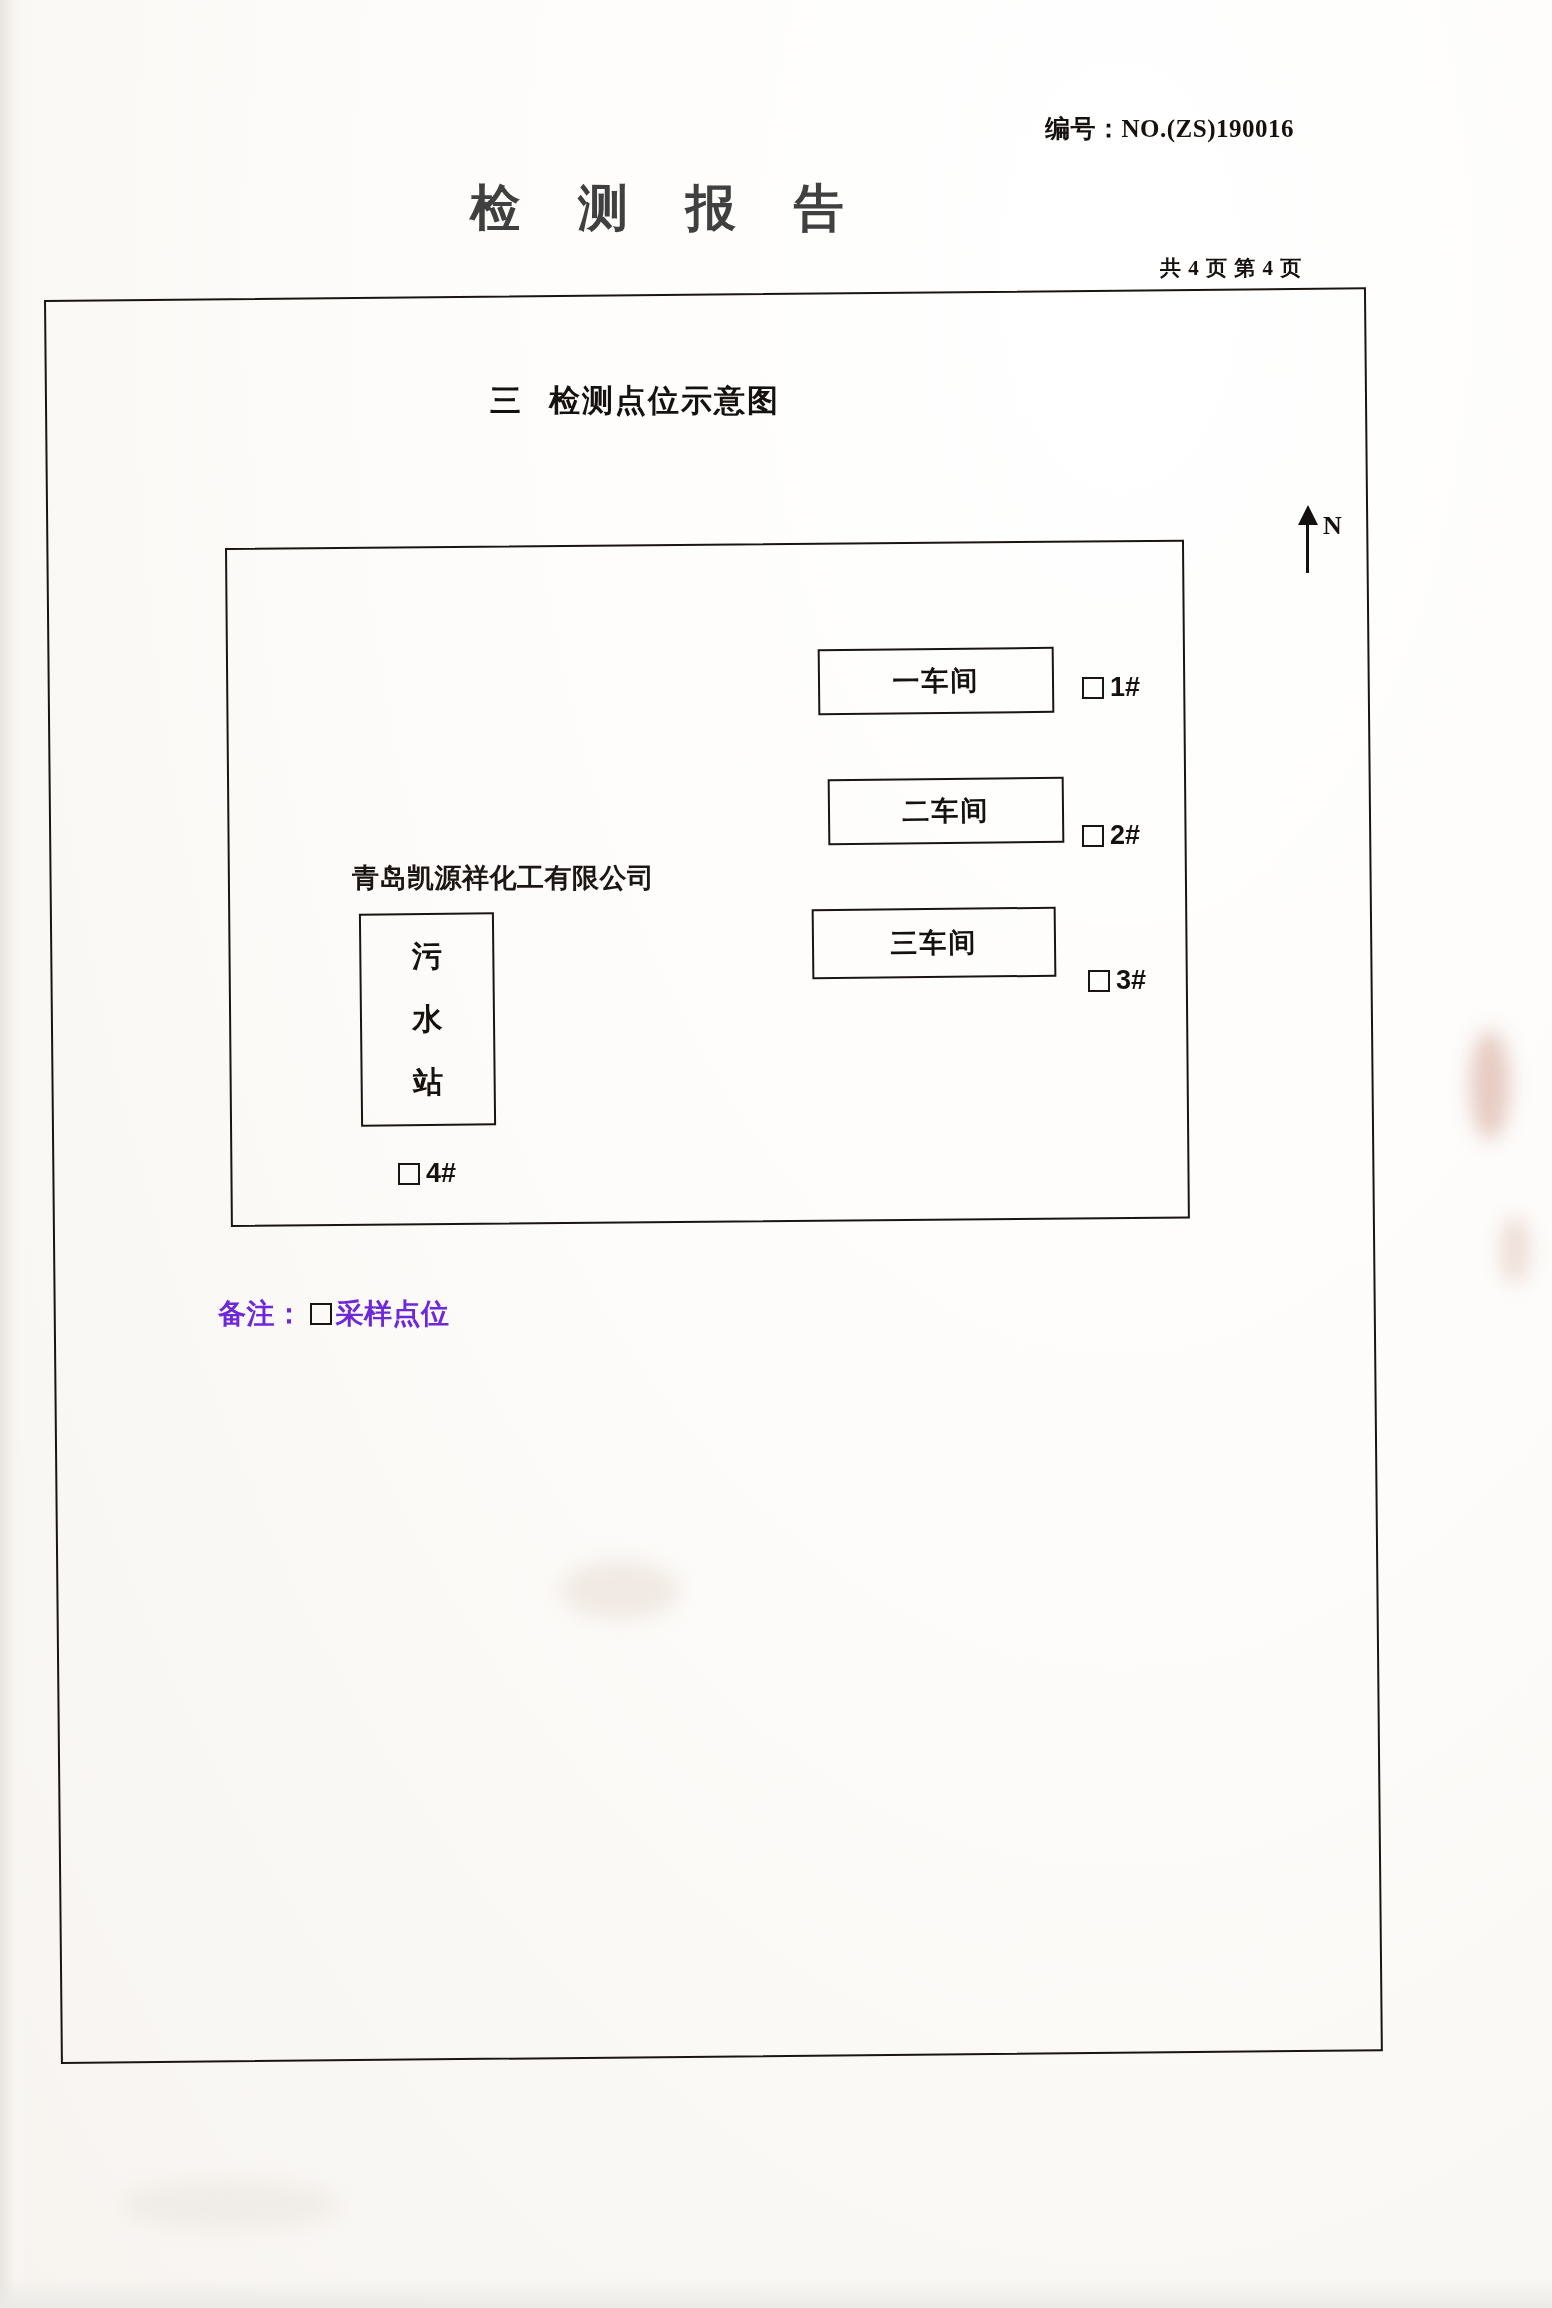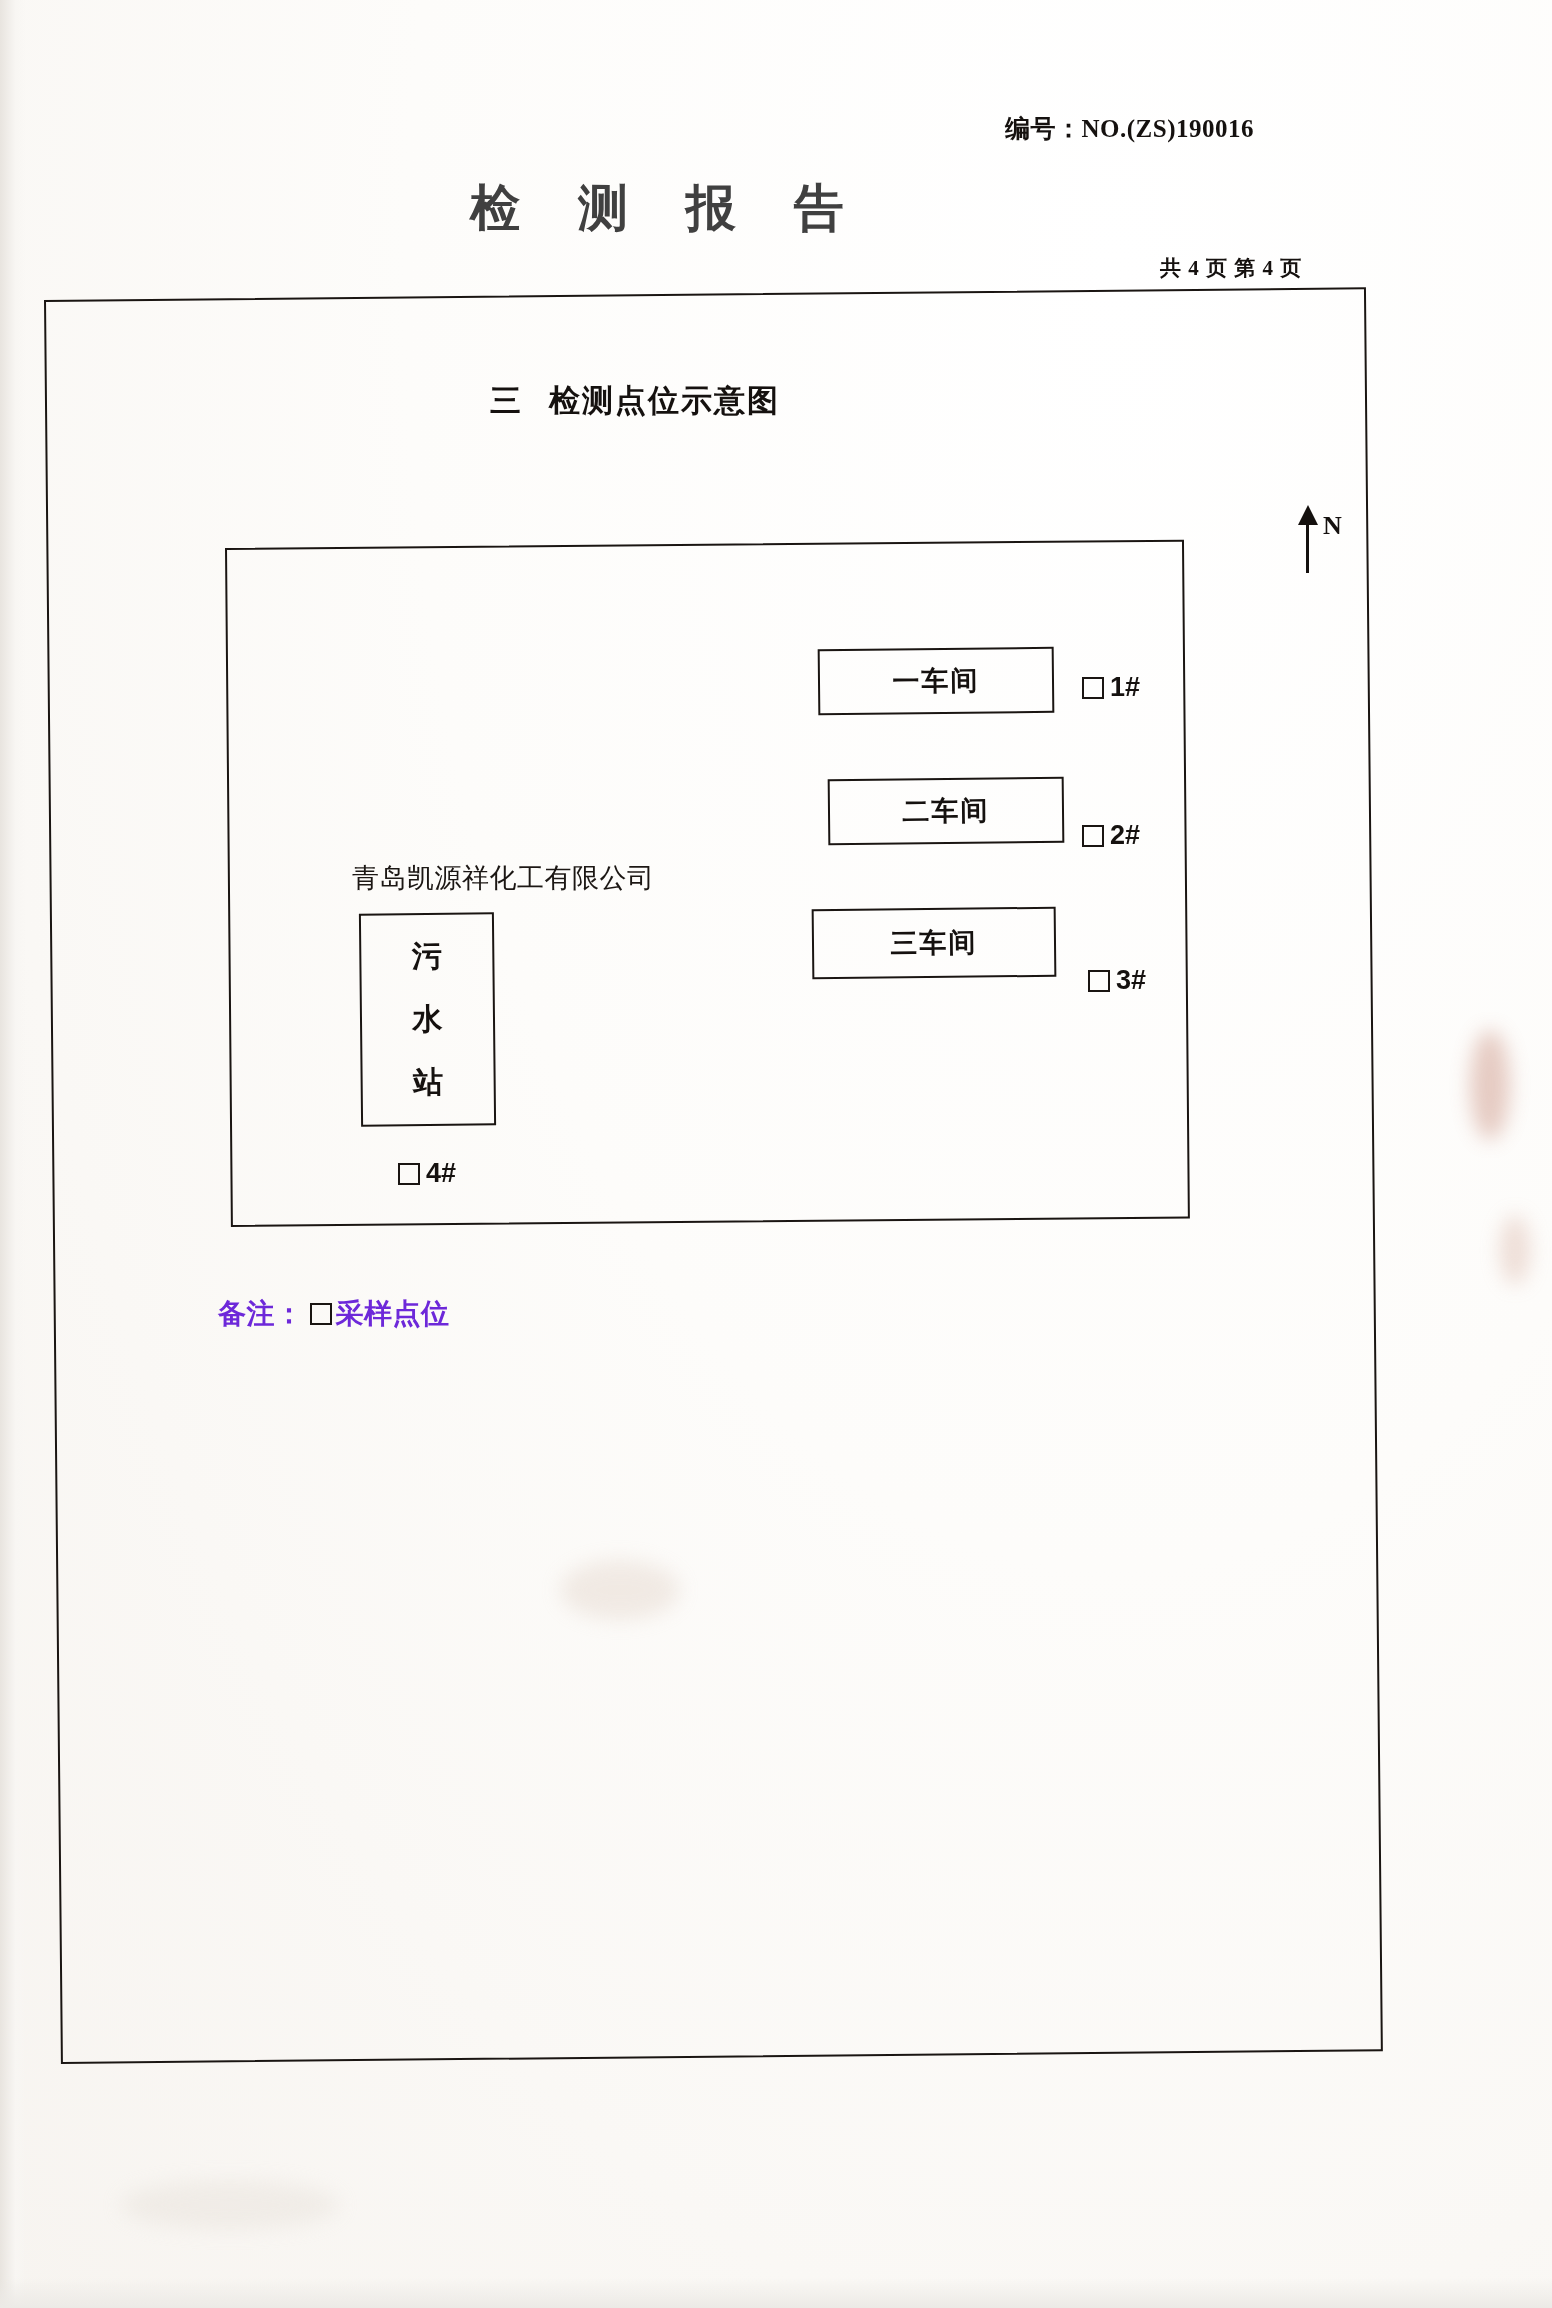--- a/index.html
+++ b/index.html
@@ -40,21 +40,21 @@
     opacity: .30;
   }
   .smudge.a { left: 560px; top: 1560px; width: 120px; height: 60px; background: #d8c4b6; }
   .smudge.b { left: 1470px; top: 1030px; width: 40px; height: 110px; background: #c98f7e; opacity:.45;}
   .smudge.c { left: 1500px; top: 1215px; width: 30px; height: 70px; background: #d2a594; opacity:.35;}
   .smudge.d { left: 120px; top: 2180px; width: 220px; height: 50px; background: #ded6cd; }
 
   
   .doc-no {
     position: absolute;
-    left: 1005px;
+    left: 1045px;
     top: 112px;
     font-family: "Liberation Serif", serif;
     font-weight: bold;
     font-size: 25px;
     letter-spacing: .5px;
     white-space: nowrap;
   }
   .report-title {
     position: absolute;
     left: 470px;
@@ -148,21 +148,21 @@
     transform: rotate(-0.5deg);
     transform-origin: left top;
   }
 
   .company-name {
     position: absolute;
     left: 352px;
     top: 860px;
     font-family: "Liberation Sans", sans-serif;
     font-size: 27px;
-    font-weight: normal;
+    font-weight: bold;
     letter-spacing: .5px;
     white-space: nowrap;
     color: #1c1714;
   }
 
   .workshop {
     position: absolute;
     border: 2px solid #1a1512;
     display: flex;
     align-items: center;

